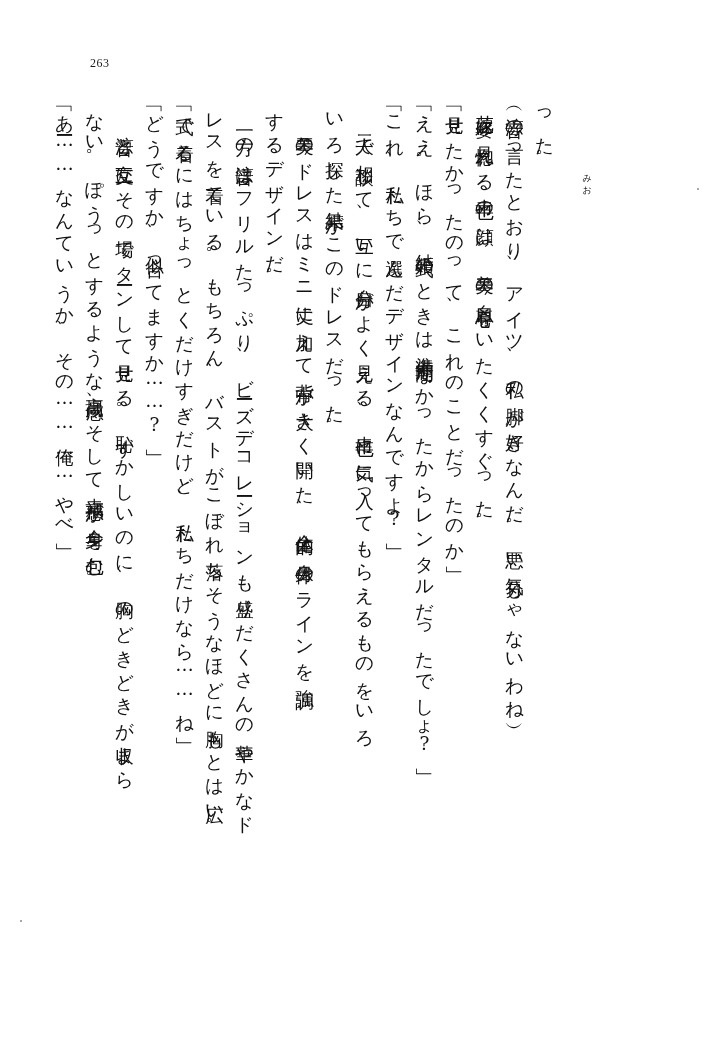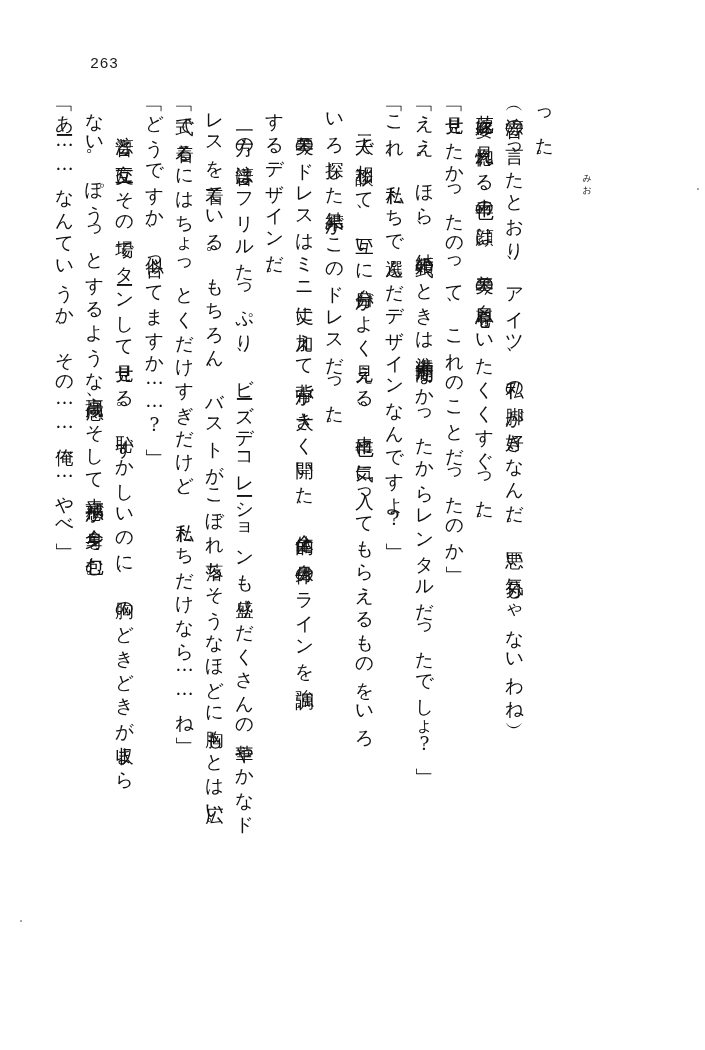--- a/index.html
+++ b/index.html
@@ -18,24 +18,24 @@
   .page {
     position: relative;
     width: 705px;
     height: 1050px;
     box-sizing: border-box;
   }
   .page-number {
     position: absolute;
     top: 56px;
     left: 90px;
-    font-size: 15px;
+    font-size: 12px;
     letter-spacing: 0.5px;
     color: #1a1a1a;
-    font-family: Liberation Mono, monospace;
+    font-family: Liberation Serif, serif;
   }
   
   .text-block {
     position: absolute;
     top: 100px;
     right: 62px;
     height: 830px;
     width: 600px;
     display: flex;
     flex-direction: row;

